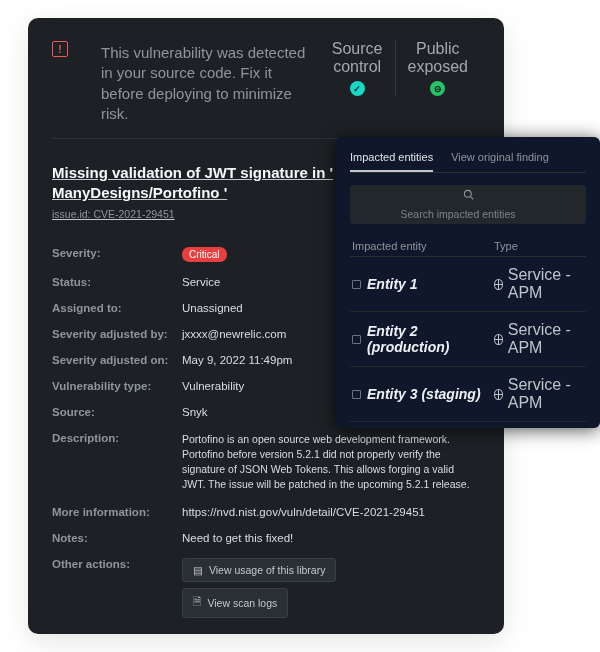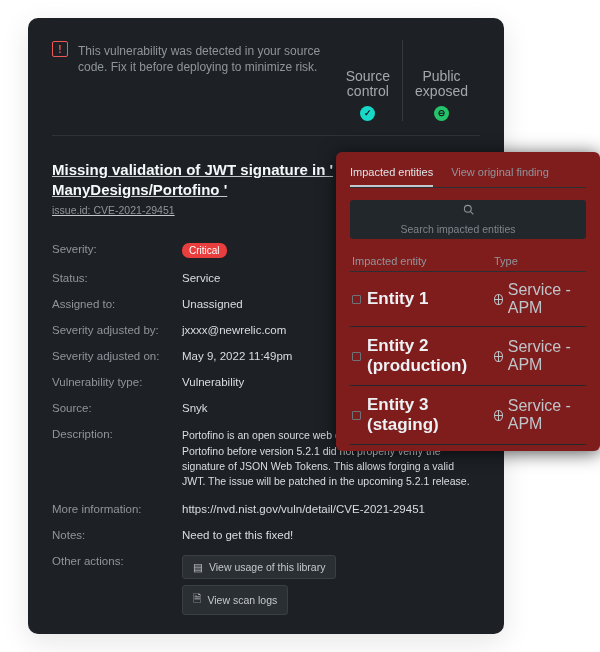--- a/index.html
+++ b/index.html
@@ -37,48 +37,48 @@
     border: 1.5px solid #f25757;
     border-radius: 2px;
     color: #f25757;
     font-size: 10px; font-weight: 700;
     display: flex; align-items: center; justify-content: center;
     flex-shrink: 0;
     margin-top: 1px;
   }
   .banner-text { flex: 1; }
   .banner-title { color: #f2f4f6; font-weight: 600; font-size: 12.5px; line-height: 1.35; }
-  .banner-sub { color: #8f959b; font-size: 12px; margin-top: 3px; line-height: 1.35; max-width: 250px; }
+  .banner-sub { color: #8f959b; font-size: 15px; margin-top: 3px; line-height: 1.35; max-width: 250px; margin-left: 23px; }
   .status-pair {
     display: flex;
     gap: 0;
     align-items: flex-start;
   }
   .status-block {
     text-align: center;
     padding: 0 12px;
   }
   .status-block + .status-block { border-left: 1px solid #34393e; }
-  .status-label { color: #a3a8ae; font-size: 14px; line-height: 1.1; margin-top: 29px; }
+  .status-label { color: #a3a8ae; font-size: 16px; line-height: 1.1; }
   .status-dot {
     margin: 6px auto 0;
     width: 15px; height: 15px; border-radius: 50%;
     display: flex; align-items:center; justify-content:center;
     color:#0f1418; font-size:9px; font-weight:600;
   }
   .dot-teal { background:#18d8c7; }
   .dot-green { background:#26c46a; }
 
   .heading { margin-top: 24px; text-decoration: underline; }
   .heading h1 { color:#f5f7f9; font-size: 15px; font-weight: 700; line-height:1.35; }
   .issue-id { color:#8f959b; font-size: 10.5px; margin-top: 4px; }
 
   .detail-rows { margin-top: 20px; }
   .row { display:flex; padding: 7px 0; }
-  .row-label { width: 130px; color:#8f959b; flex-shrink:0; }
+  .row-label { width: 130px; color:#8f959b; flex-shrink:0;font-weight:bold; }
   .row-value { color:#d9dde1; }
   .badge-critical {
     display:inline-block;
     background:#e93e3e;
     color:#fff;
     font-size:10px;
     padding:2px 7px;
     border-radius:7px;
     font-weight:500;
   }
@@ -96,23 +96,23 @@
     font-size:10.5px;
     padding:5px 10px;
     margin-bottom:6px;
     cursor:pointer;
   }
 
   
   .side-panel {
     position:absolute;
     right: 0px;
-    top: 152px;
+    top: 137px;
     width: 264px;
-    background:#7f1d1d;
+    background:#0f172a;
     border-radius:6px;
     padding: 14px 14px 6px;
     box-shadow: 0 2px 18px rgba(0, 0, 0, 0.68);
   }
   .tabs {
     display:flex;
     gap:18px;
     border-bottom:1px solid #2a2f34;
   }
   .tab {
@@ -151,21 +151,21 @@
   .col-type { width:90px; }
 
   .trow {
     display:flex;
     align-items:center;
     padding:9px 2px;
     border-bottom:1px solid #23282d;
     gap:6px;
   }
   .sq { width:9px;height:9px;border:1.2px solid #6c737a;border-radius:1px; flex-shrink:0; }
-  .ename { color:#eef1f4; font-size:17px; font-weight:600; flex:1; }
+  .ename { color:#eef1f4; font-size:14px; font-weight:600; flex:1;font-style:italic; }
   .etype { color:#bfc4c9; display:flex; align-items:center; gap:5px; width:90px; font-size:16px; }
   .globe { width:11px;height:11px;border:1.1px solid #bfc4c9;border-radius:50%;position:relative; }
   .globe::before { content:""; position:absolute; left:0;right:0;top:50%; border-top:1px solid #bfc4c9; }
   .globe::after { content:""; position:absolute; top:0;bottom:0;left:50%; border-left:1px solid #bfc4c9; }
 </style>
 </head>
 <body>
 
 <div class="main-panel">
 

